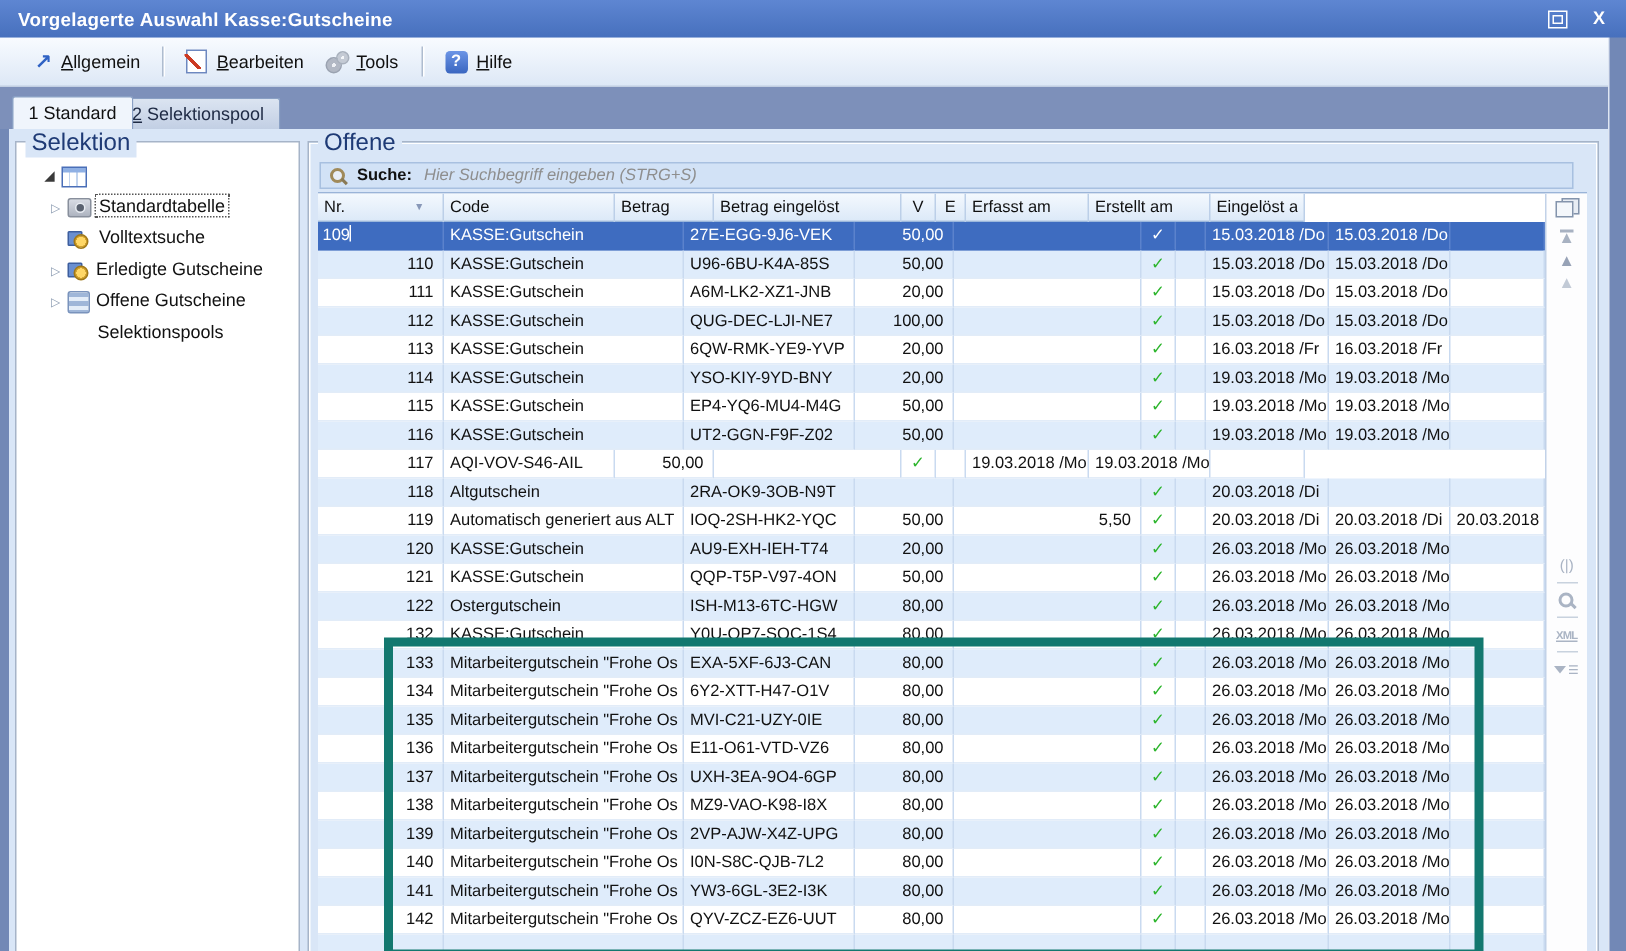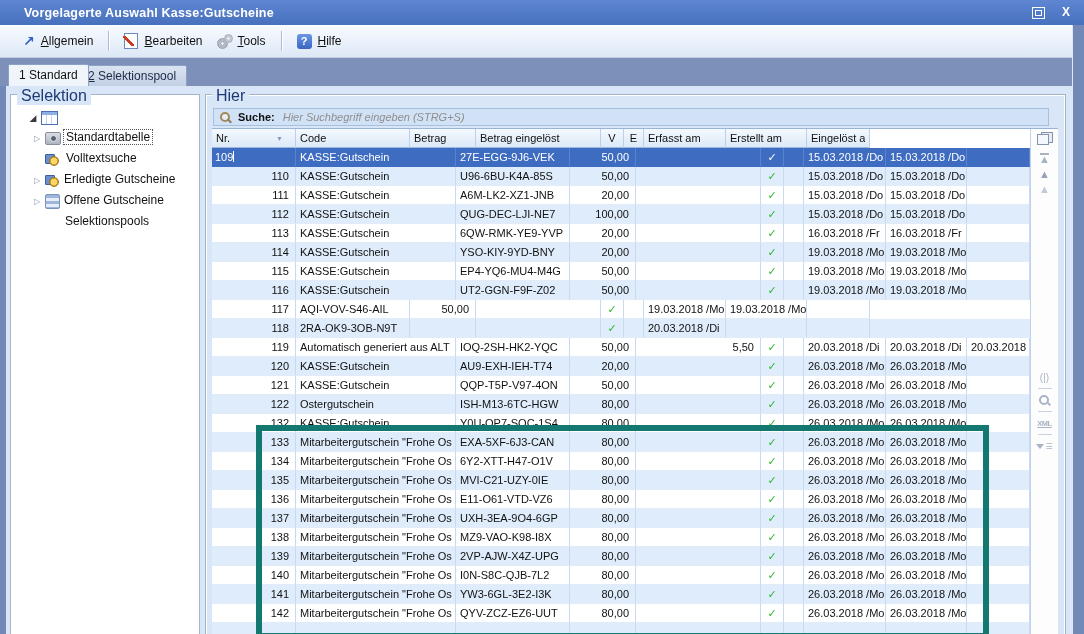--- a/index.html
+++ b/index.html
@@ -3,21 +3,21 @@
 <meta charset="utf-8">
 <style>
   html,body{margin:0;padding:0;background:#9aa7bf;}
   #win{position:relative;width:1084px;height:634px;overflow:hidden;
        font-family:"Liberation Sans","DejaVu Sans",sans-serif;font-size:11px;color:#111;
        background:var(--content);}
   
   #titlebar{position:absolute;left:0;top:0;width:1084px;height:25px;z-index:9;
     background:linear-gradient(var(--titlebar1),var(--titlebar2));
     display:flex;align-items:center;}
-  #title{color:#fff;font-weight:bold;font-size:12.5px;padding-left:24px;letter-spacing:.2px;}
+  #title{color:#fff;font-weight:bold;font-size:12.5px;padding-left:12px;letter-spacing:.2px;}
   #winbtns{margin-left:auto;display:flex;align-items:center;gap:12px;padding-right:10px;}
   .wbtn{display:inline-flex;align-items:center;justify-content:center;width:16px;height:15px;cursor:default;}
   .restore-glyph{position:relative;width:11px;height:10px;border:1px solid #fff;display:inline-block;}
   .restore-glyph::before{content:'';position:absolute;inset:2px;border:1px solid #fff;}
   .close-glyph{color:#fff;font-weight:bold;font-size:12px;line-height:15px;}
   
   #menubar{position:absolute;left:0;top:25px;width:1084px;height:33px;z-index:4;
     background:linear-gradient(#f8fbff,#dde8f6);border-bottom:1px solid #c2cfe2;
     display:flex;align-items:center;padding-left:16px;box-sizing:border-box;}
   .mitem{display:inline-flex;align-items:center;gap:6px;padding:3px 7px;font-size:12px;color:#101010;}
@@ -193,21 +193,21 @@
         </div>
         <div class="titem child">
           <span class="exp">▷</span>
           <span class="ticon icon-db"></span>
           <span class="tlabel">Selektionspools</span>
         </div>
       </div>
     </div>
 
     <div class="fieldset" id="fs-daten">
-      <span class="flabel">Hier</span>
+      <span class="flabel">Offene</span>
 
       <div id="searchbar">
         <span class="mag"></span>
         <span id="search-label">Suche:</span>
         <span id="search-placeholder">Hier Suchbegriff eingeben (STRG+S)</span>
       </div>
 
       <div id="table">
         <div id="header-row">
             <div class="hcell c0">
@@ -342,20 +342,21 @@
     <div class="cell c3 num">50,00</div>
     <div class="cell c4 num"></div>
     <div class="cell c5 ctr"><span class="check">✓</span></div>
     <div class="cell c6 ctr"></div>
     <div class="cell c7">19.03.2018 /Mo</div>
     <div class="cell c8">19.03.2018 /Mo</div>
     <div class="cell c9"></div>
   </div>
             <div class="row alt">
     <div class="cell c0 num">118</div>
+    <div class="cell c1">Altgutschein</div>
     <div class="cell c2">2RA-OK9-3OB-N9T</div>
     <div class="cell c3 num"></div>
     <div class="cell c4 num"></div>
     <div class="cell c5 ctr"><span class="check">✓</span></div>
     <div class="cell c6 ctr"></div>
     <div class="cell c7">20.03.2018 /Di</div>
     <div class="cell c8"></div>
     <div class="cell c9"></div>
   </div>
             <div class="row">

